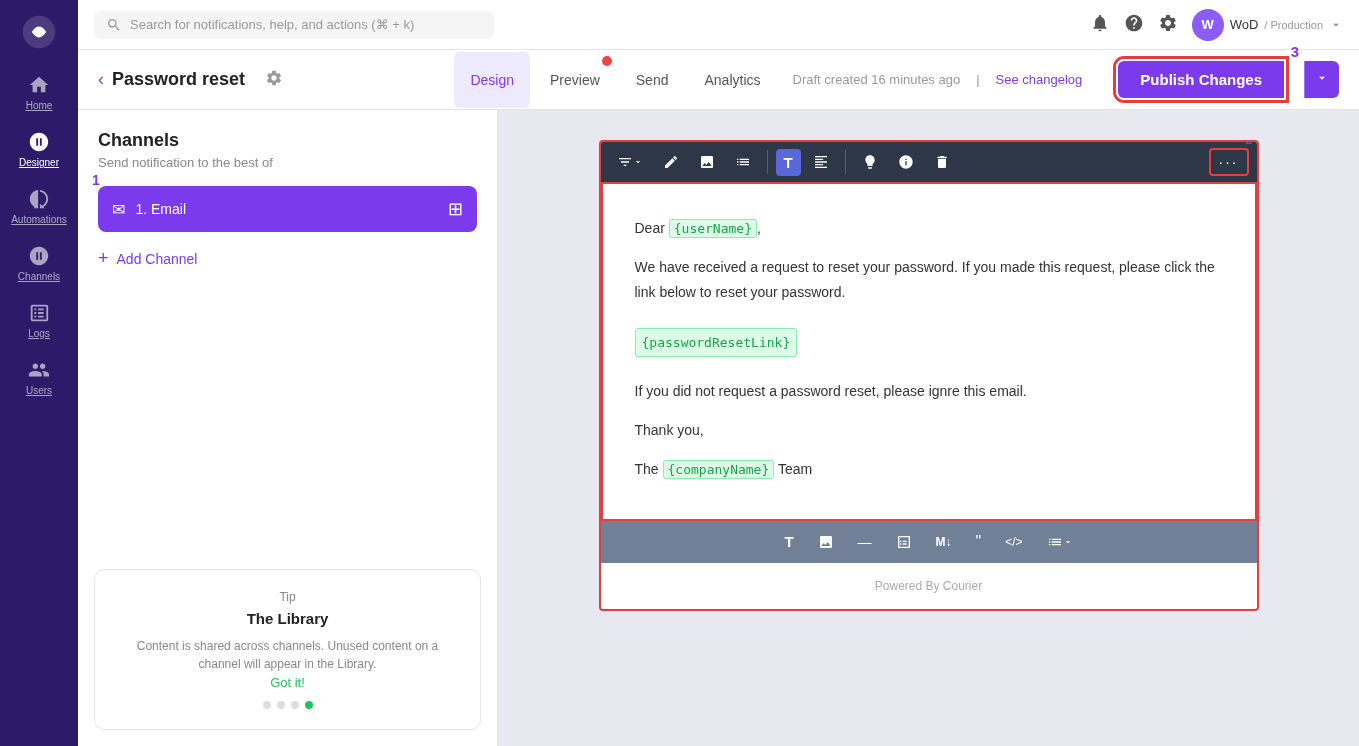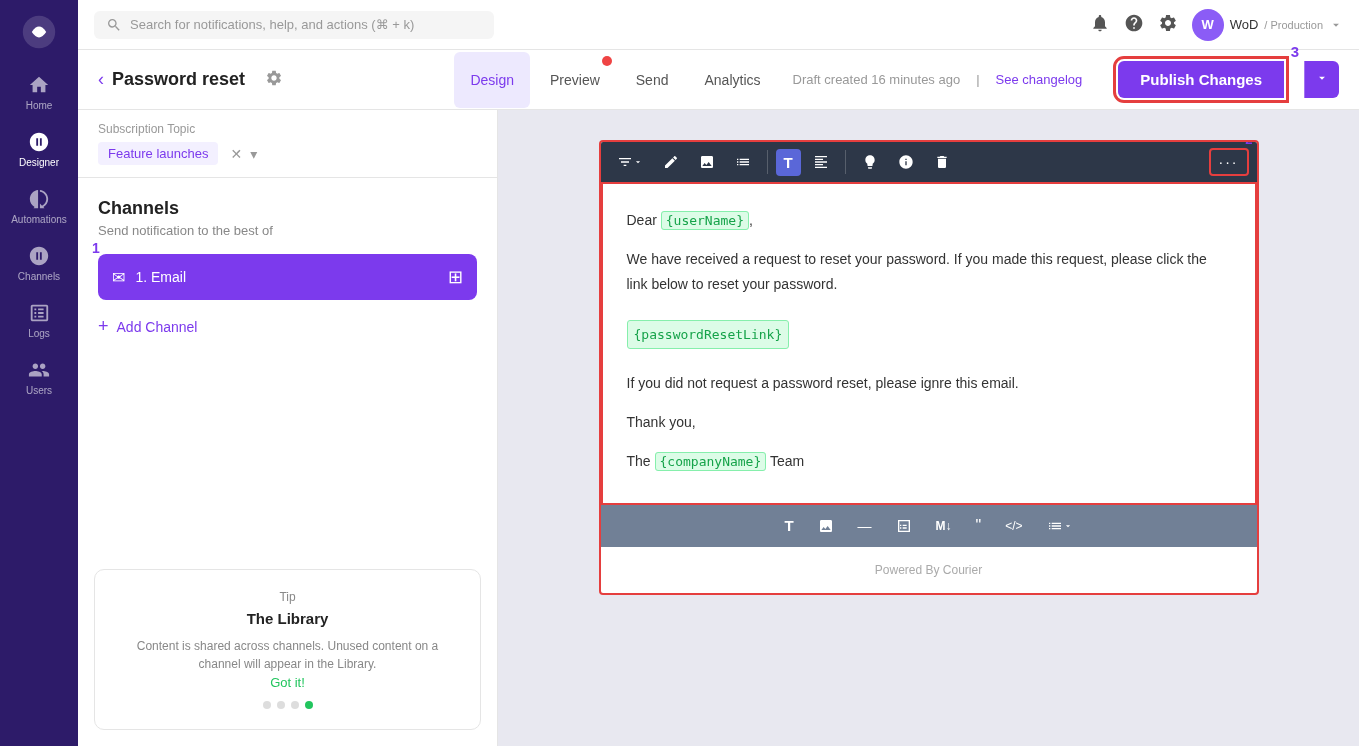--- a/index.html
+++ b/index.html
@@ -29,21 +29,21 @@
       align-items: center;
       padding: 10px 0;
       width: 100%;
       color: rgba(255,255,255,0.6);
       cursor: pointer;
       font-size: 10px;
       gap: 4px;
     }
     .sidebar-item.active { color: white; }
     .sidebar-item svg { width: 22px; height: 22px; }
-    .sidebar-item-label { font-size: 10px; }
+    .sidebar-item-label { font-size: 10px; text-decoration: underline; }
 
     
     .main-content {
       flex: 1;
       display: flex;
       flex-direction: column;
       overflow: hidden;
     }
 
     
@@ -293,21 +293,21 @@
       color: white;
       cursor: pointer;
       padding: 4px 8px;
       border-radius: 4px;
       font-size: 14px;
       letter-spacing: 2px;
     }
 
     
     .email-content {
-      padding: 24px;
+      padding: 32px;
       border: 2px solid #e53e3e;
       margin: 0;
       min-height: 280px;
     }
     .email-line { font-size: 14px; color: #333; line-height: 1.8; margin-bottom: 4px; }
     .email-var {
       background: #dcfce7;
       color: #16a34a;
       border: 1px solid #86efac;
       border-radius: 3px;
@@ -494,30 +494,20 @@
             <path d="M7 10l5 5 5-5z"></path>
           </svg>
         </button>
       </div>
     </div>
   </div>
 
   <div class="body-area">
 
     <div class="left-panel">
-      <div class="subscription-row">
-        <div class="subscription-label">Subscription Topic</div>
-        <div class="subscription-value-row">
-          <span class="subscription-tag">
-            <span>Feature launches</span>
-          </span>
-          <span class="tag-close">✕</span>
-          <span class="tag-expand">▾</span>
-        </div>
-      </div>
 
       <div class="channels-section">
         <div class="channels-title">Channels</div>
         <div class="channels-subtitle">Send notification to the best of</div>
 
         <div class="channel-item" style="position:relative;">
           <span class="badge-num" style="position:absolute; top:-14px; left:-6px; color:#7c3aed; font-size:14px; font-weight:700;">1</span>
           <span class="channel-icon">✉</span>
           <span class="channel-name">
             <span>1.</span>

